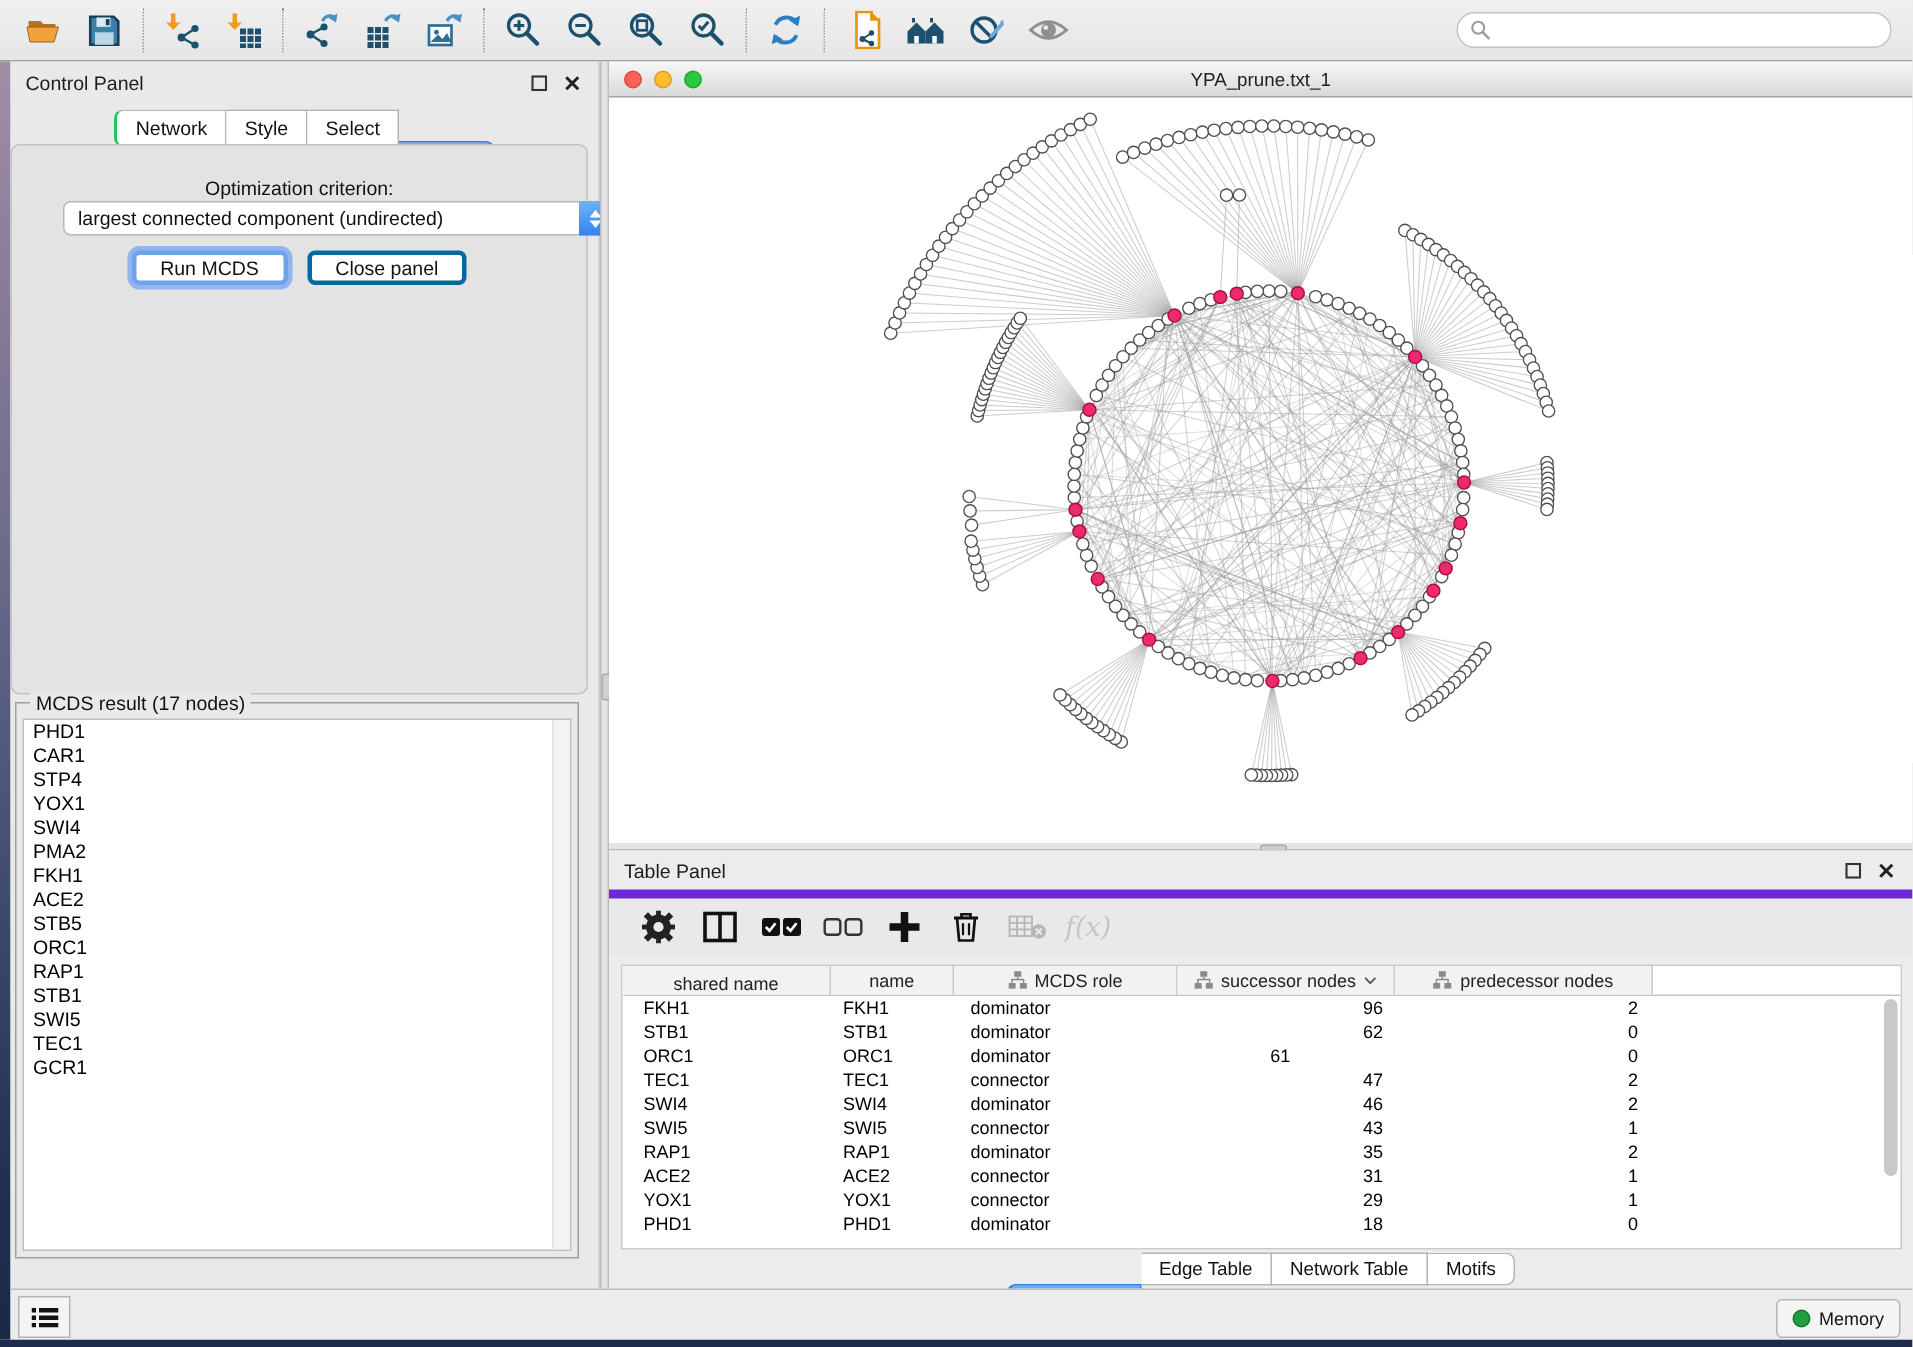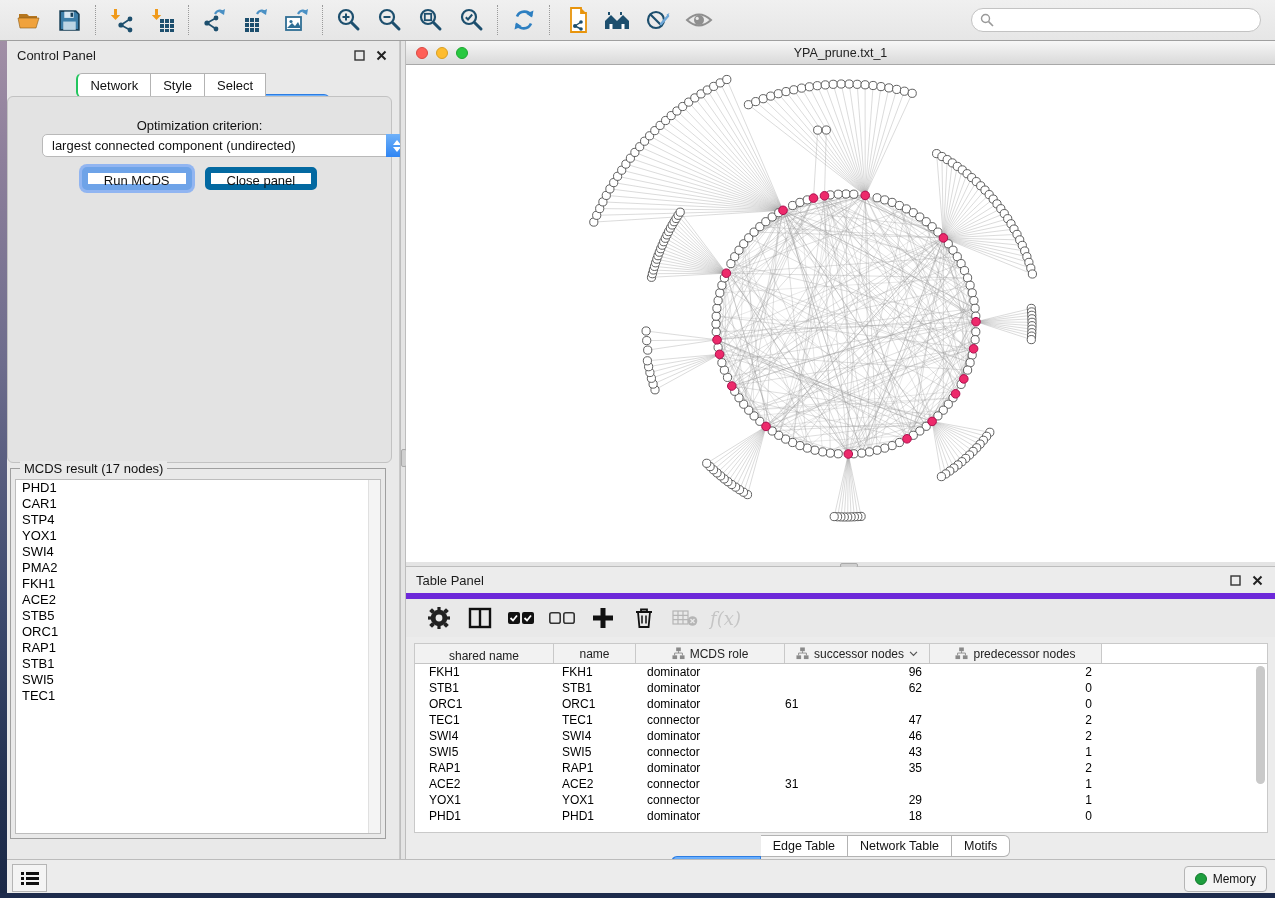--- a/index.html
+++ b/index.html
@@ -37,21 +37,21 @@
               border:1px solid #c2c2c2;border-radius:6px;}
   .opt-label{position:absolute;top:21px;width:100%;text-align:center;font-size:13px;color:#111;}
   .mac-select{position:absolute;left:34px;top:37px;width:365px;height:23px;background:#fff;border:1px solid #b9b9b9;
               border-radius:5px;display:flex;align-items:center;cursor:pointer;box-sizing:border-box;}
   .mac-select .sel-text{flex:1;font-size:13px;padding-left:9px;color:#111;white-space:nowrap;overflow:hidden;}
   .stepper{width:21px;height:23px;margin:-1px -1px -1px 0;border-radius:0 5px 5px 0;
            background:linear-gradient(#6fb1f9,#2f85f3);display:flex;flex-direction:column;align-items:center;justify-content:center;gap:2px;}
   .stepper .up{width:0;height:0;border-left:4px solid transparent;border-right:4px solid transparent;border-bottom:5px solid #fff;}
   .stepper .dn{width:0;height:0;border-left:4px solid transparent;border-right:4px solid transparent;border-top:5px solid #fff;}
   .cp-buttons{position:absolute;top:70px;width:100%;display:flex;justify-content:center;gap:13px;}
-  .mac-btn{height:23px;padding:0 16px;font-size:13px;background:#fff;border:6px solid #0369a1;border-radius:5px;color:#111;cursor:pointer;
+  .mac-btn{height:23px;padding:0 16px;font-size:13px;background:#fff;border:3px solid #0369a1;border-radius:5px;color:#111;cursor:pointer;
            font-family:"Liberation Sans","DejaVu Sans",sans-serif;}
   .mac-btn.focused{box-shadow:0 0 0 3px rgba(90,150,250,.6);border-color:#6ea3e8;}
   .mcds-group{position:absolute;left:3px;top:427px;width:376px;height:371px;border:1px solid #9f9f9f;background:#e9e9e9;box-sizing:border-box;}
   .mcds-legend{position:absolute;left:9px;top:-8px;background:#e9e9e9;padding:0 4px;font-size:13px;color:#111;}
   .mcds-list{position:absolute;left:4px;top:10px;width:366px;height:355px;background:#fff;border:1px solid #bdbdbd;
              box-sizing:border-box;overflow:hidden;}
   .mcds-item{font-size:13px;line-height:16px;padding-left:6px;color:#000;}
   .mcds-scroll{position:absolute;right:0;top:0;width:11px;height:100%;background:#f4f4f4;border-left:1px solid #e0e0e0;}
 
   
@@ -308,20 +308,21 @@
         <div class="mcds-item">SWI4</div>
         <div class="mcds-item">PMA2</div>
         <div class="mcds-item">FKH1</div>
         <div class="mcds-item">ACE2</div>
         <div class="mcds-item">STB5</div>
         <div class="mcds-item">ORC1</div>
         <div class="mcds-item">RAP1</div>
         <div class="mcds-item">STB1</div>
         <div class="mcds-item">SWI5</div>
         <div class="mcds-item">TEC1</div>
+        <div class="mcds-item">GCR1</div>
       </div>
   </div>
 </div>
 
 <div class="abs vsplit">
     <div class="grip"></div>
   </div>
 <div class="abs hsplit">
     <div class="grip"></div>
   </div>
@@ -1165,21 +1166,21 @@
           <div class="td" style="width: 139px; text-align: left; padding-left: 14px;">STB1</div>
           <div class="td" style="width: 82px; text-align: left; padding-left: 8px;">STB1</div>
           <div class="td" style="width: 149px; text-align: left; padding-left: 11px;">dominator</div>
           <div class="td" style="width: 145px; text-align: right; padding-right: 8px;">62</div>
           <div class="td" style="width: 172px; text-align: right; padding-right: 10px;">0</div>
         </div>
         <div class="trow">
           <div class="td" style="width: 139px; text-align: left; padding-left: 14px;">ORC1</div>
           <div class="td" style="width: 82px; text-align: left; padding-left: 8px;">ORC1</div>
           <div class="td" style="width: 149px; text-align: left; padding-left: 11px;">dominator</div>
-          <div class="td" style="width: 145px; text-align: left; padding-right: 8px;">61</div>
+          <div class="td" style="width: 145px; text-align: center; padding-right: 8px;">61</div>
           <div class="td" style="width: 172px; text-align: right; padding-right: 10px;">0</div>
         </div>
         <div class="trow">
           <div class="td" style="width: 139px; text-align: left; padding-left: 14px;">TEC1</div>
           <div class="td" style="width: 82px; text-align: left; padding-left: 8px;">TEC1</div>
           <div class="td" style="width: 149px; text-align: left; padding-left: 11px;">connector</div>
           <div class="td" style="width: 145px; text-align: right; padding-right: 8px;">47</div>
           <div class="td" style="width: 172px; text-align: right; padding-right: 10px;">2</div>
         </div>
         <div class="trow">
@@ -1200,21 +1201,21 @@
           <div class="td" style="width: 139px; text-align: left; padding-left: 14px;">RAP1</div>
           <div class="td" style="width: 82px; text-align: left; padding-left: 8px;">RAP1</div>
           <div class="td" style="width: 149px; text-align: left; padding-left: 11px;">dominator</div>
           <div class="td" style="width: 145px; text-align: right; padding-right: 8px;">35</div>
           <div class="td" style="width: 172px; text-align: right; padding-right: 10px;">2</div>
         </div>
         <div class="trow">
           <div class="td" style="width: 139px; text-align: left; padding-left: 14px;">ACE2</div>
           <div class="td" style="width: 82px; text-align: left; padding-left: 8px;">ACE2</div>
           <div class="td" style="width: 149px; text-align: left; padding-left: 11px;">connector</div>
-          <div class="td" style="width: 145px; padding-right: 8px;">31</div>
+          <div class="td" style="width: 145px; text-align: right; padding-right: 8px;">31</div>
           <div class="td" style="width: 172px; text-align: right; padding-right: 10px;">1</div>
         </div>
         <div class="trow">
           <div class="td" style="width: 139px; text-align: left; padding-left: 14px;">YOX1</div>
           <div class="td" style="width: 82px; text-align: left; padding-left: 8px;">YOX1</div>
           <div class="td" style="width: 149px; text-align: left; padding-left: 11px;">connector</div>
           <div class="td" style="width: 145px; text-align: right; padding-right: 8px;">29</div>
           <div class="td" style="width: 172px; text-align: right; padding-right: 10px;">1</div>
         </div>
         <div class="trow">

